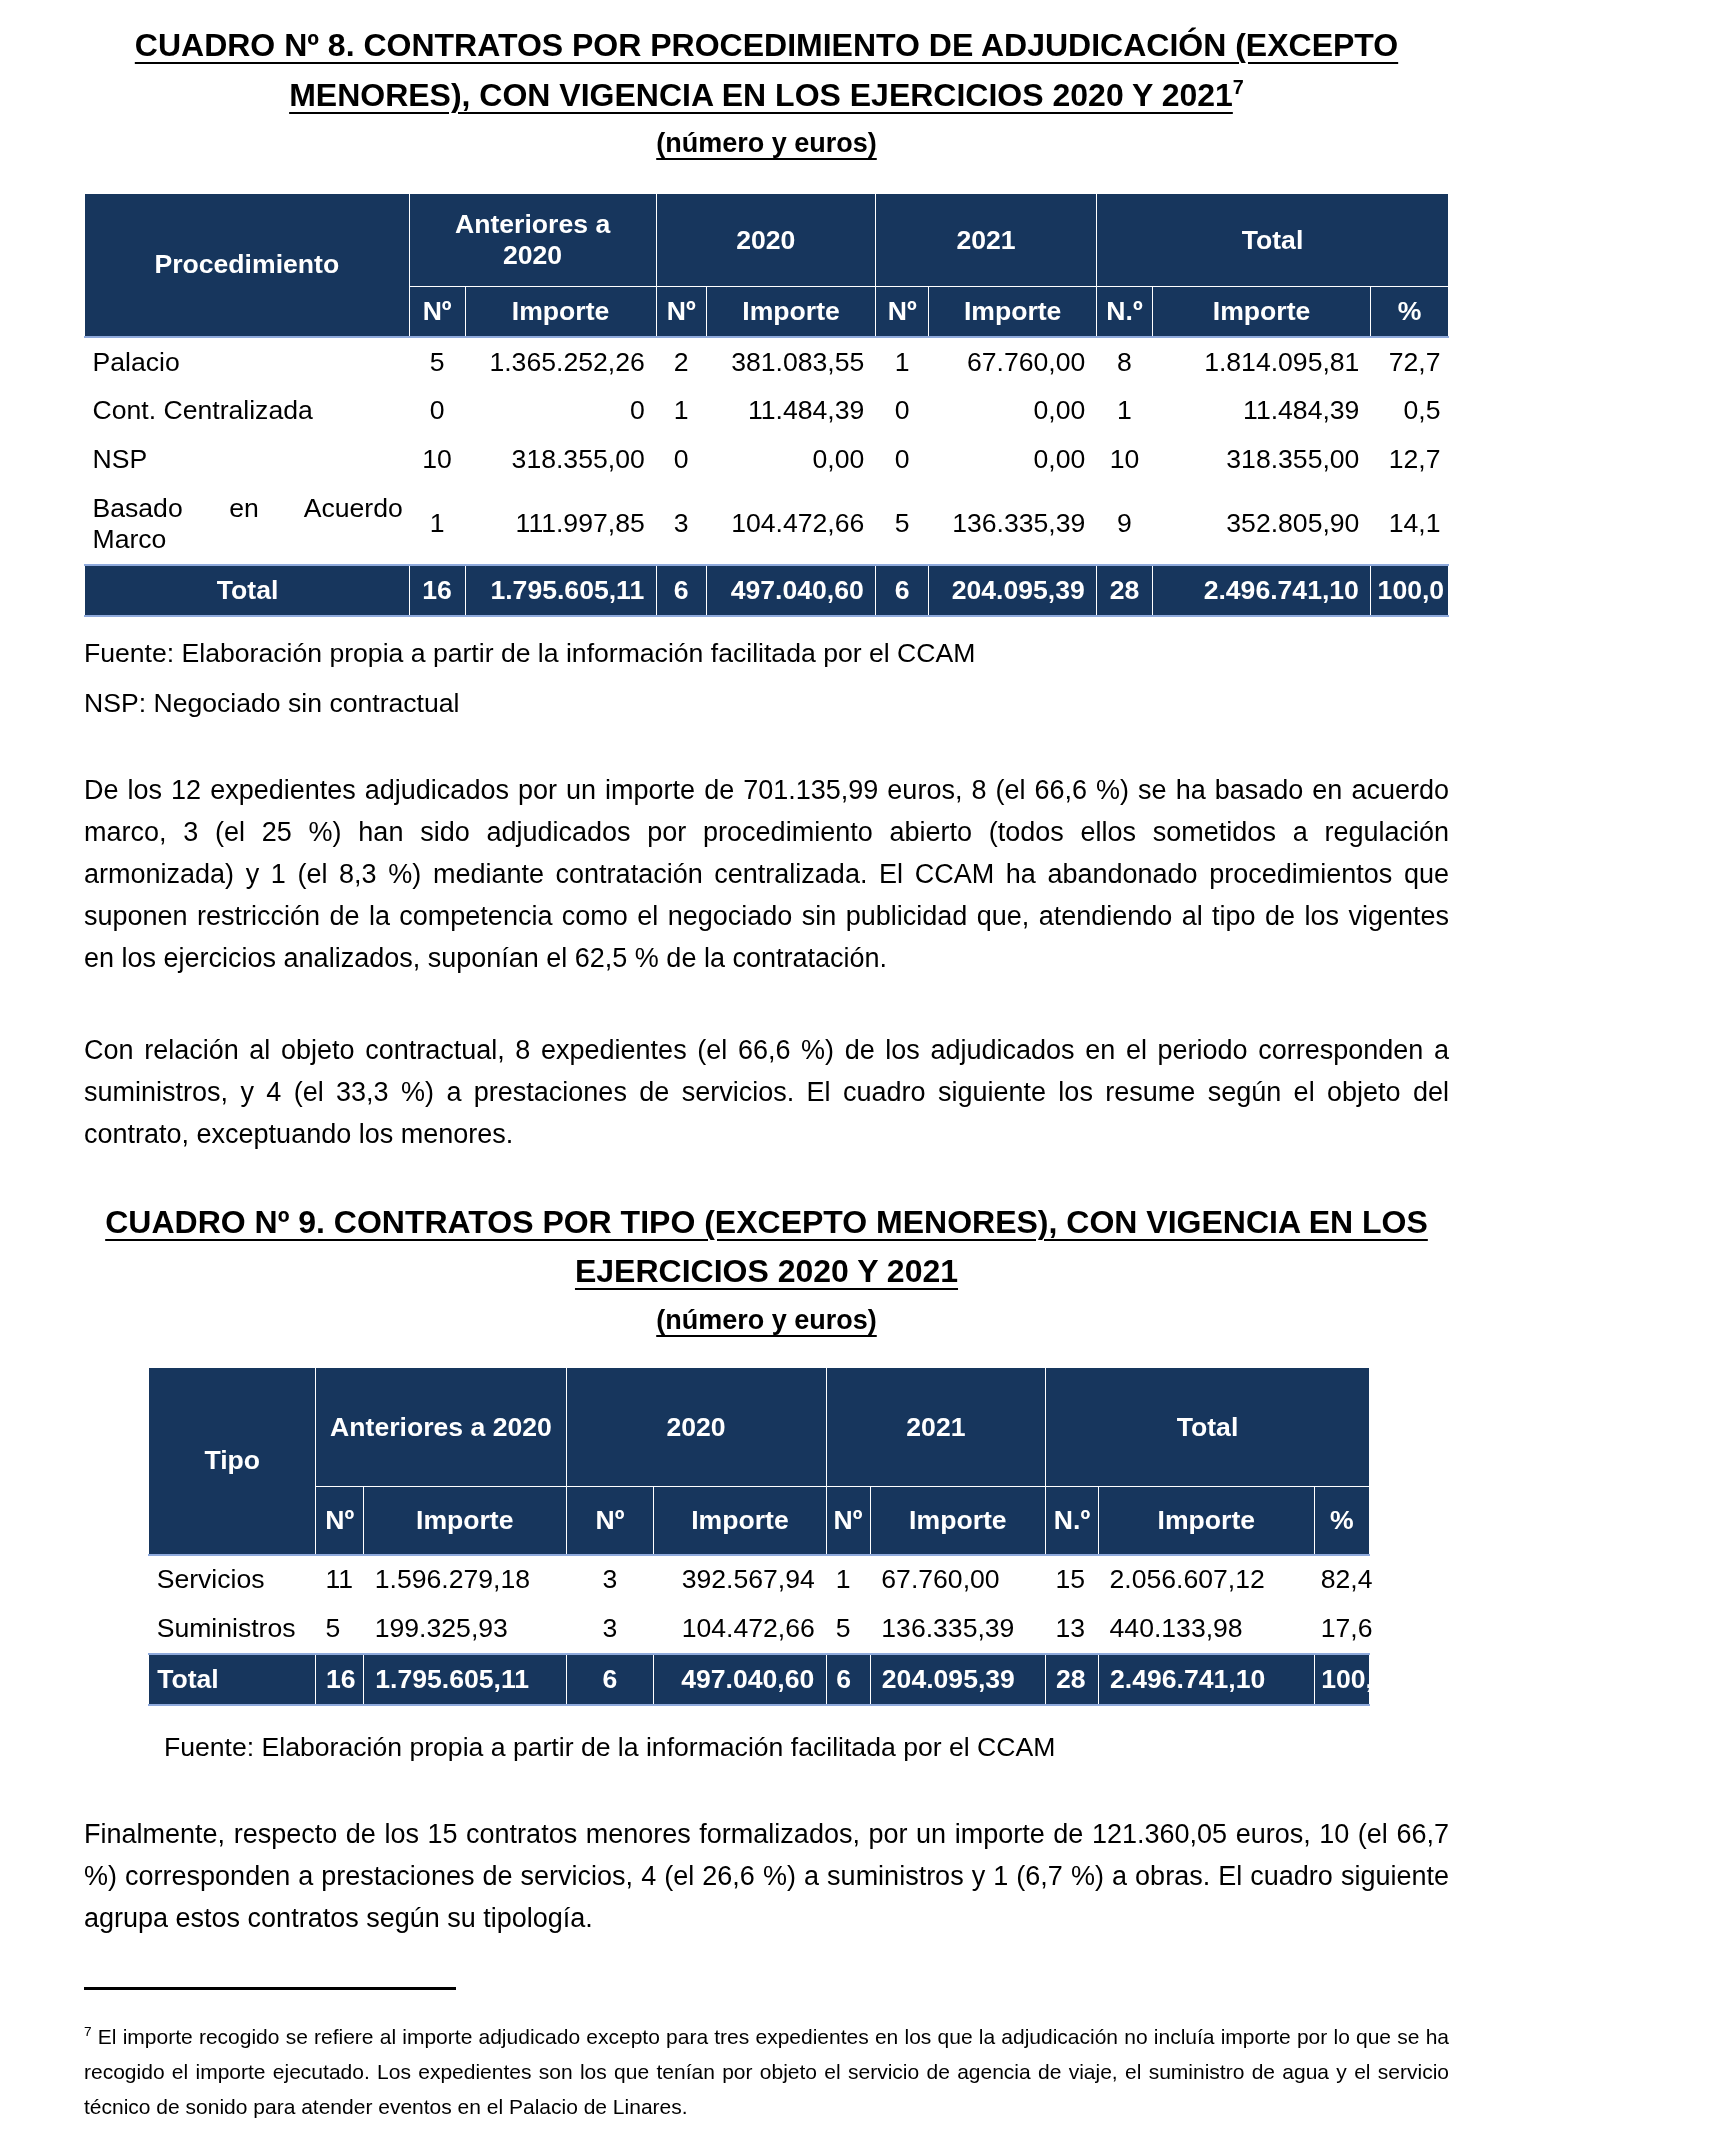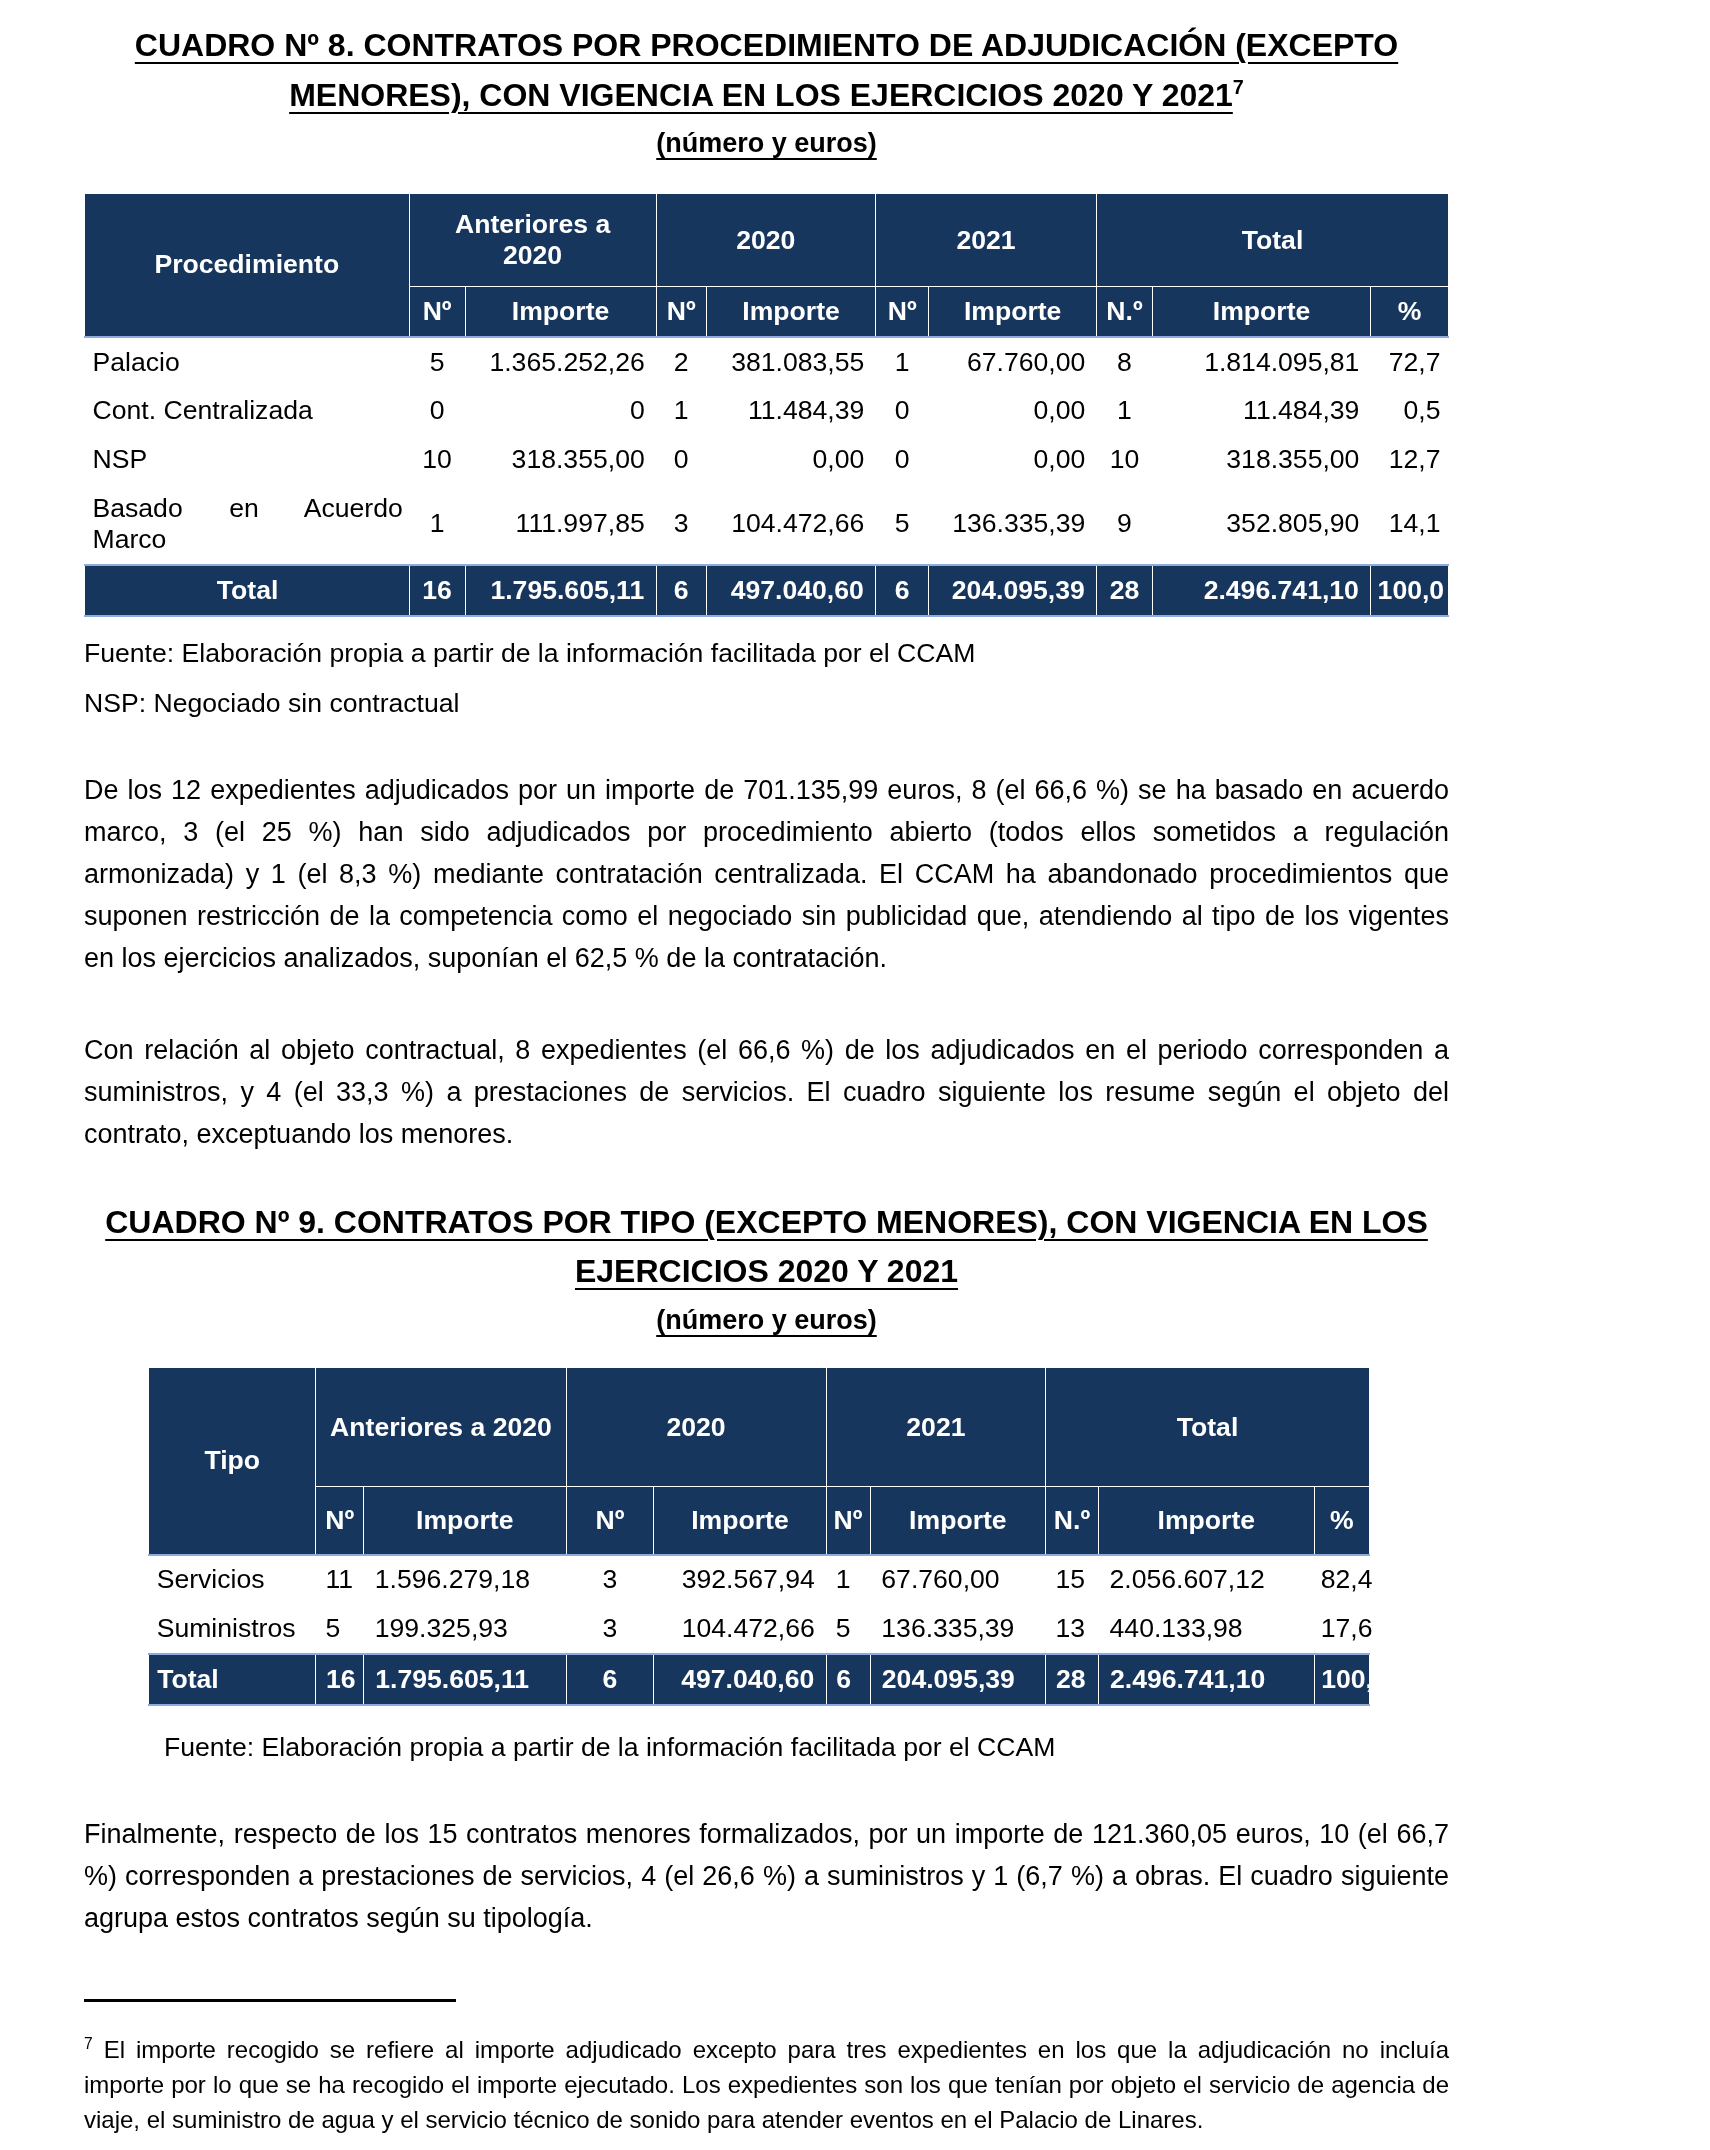--- a/index.html
+++ b/index.html
@@ -1,20 +1,20 @@
 <!DOCTYPE html>
 <html lang="es" style="font-size:13px"><head>
 <meta charset="utf-8">
 <style>
   * { margin:0; padding:0; box-sizing:border-box; }
   html,body { background:#ffffff; }
   body { font-family:"Liberation Sans", sans-serif; color:#000; }
   .page {
     width:1518px; height:2151px;
-    padding:21px 69px 14px 84px;
+    padding:21px 69px 27px 84px;
     display:flex; flex-direction:column;
     background:#fff;
   }
   
   .table-title { text-align:center; font-weight:bold; font-size:32px; line-height:1.55; }
   .table-title .ttext { text-decoration:underline; text-decoration-thickness:2.4px; text-underline-offset:5.6px; }
   .table-title sup { font-size:0.62em; vertical-align:super; text-decoration:none; }
   .table-subtitle { text-align:center; font-weight:bold; font-size:27px; margin-top:8px; }
   .table-subtitle .ttext { text-decoration:underline; text-decoration-thickness:2.4px; text-underline-offset:5.6px; }
 
@@ -52,21 +52,21 @@
   
   .source-line { font-size:26.6px; margin-top:21px; }
   .source-line.indented { padding-left:80px; margin-top:26px; }
   .abbrev-line { font-size:26.6px; margin-top:19.3px; }
   .para { font-size:27px; line-height:42px; text-align:justify; margin-top:50px; }
   .title-gap { margin-top:43px; }
 
   
   .footnote-block { margin-top:auto; }
   .footnote-rule { width:372px; border-top:3.2px solid #000; margin-bottom:24px; }
-  .footnote-text { font-size:24px; line-height:35px; text-align:justify; }
+  .footnote-text { font-size:21px; line-height:35px; text-align:justify; }
   .footnote-text sup { font-size:0.65em; vertical-align:super; }
 </style>
 </head>
 <body>
 
 <div class="page">
 
   <div class="table-title">
     <span class="ttext">CUADRO Nº 8. CONTRATOS POR PROCEDIMIENTO DE ADJUDICACIÓN (EXCEPTO MENORES), CON VIGENCIA EN LOS EJERCICIOS 2020 Y 2021</span><sup>7</sup>
   </div>

